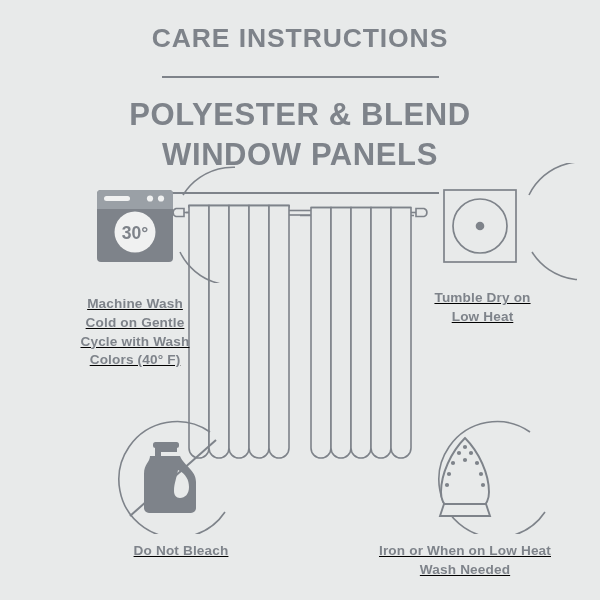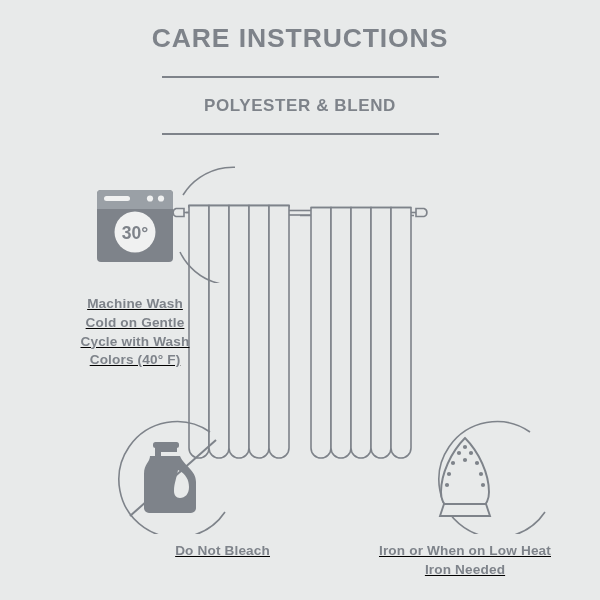--- a/index.html
+++ b/index.html
@@ -39,21 +39,21 @@
   }
   .divider {
     width: 277px;
     height: 2px;
     background: #7e838a;
     margin: 0 auto;
   }
   .divider.top { margin-top: 23px; }
   .divider.bottom { margin-top: 16px; }
   .title-sub {
-    font-size: 17px;
+    font-size: 31px;
     font-weight: bold;
     letter-spacing: 0.6px;
     color: #7e838a;
     line-height: 1.30;
     margin-top: 17px;
   }
 
   
   .curtain-art {
     position: absolute;
@@ -85,35 +85,36 @@
     position: relative;
     height: 120px;
   }
   .block-wash  .badge-row { width: 200px; }
   .block-dry   .badge-row { width: 195px; }
   .block-bleach .badge-row { width: 178px; height: 122px; }
   .block-iron  .badge-row { width: 250px; height: 122px; }
 
   .cap-wash   { margin-top: 12px; }
   .cap-dry    { margin-top: 6px; margin-left: 6px; }
-  .cap-bleach { margin-top: 8px; text-align: right; }
+  .cap-bleach { margin-top: 8px; }
   .cap-iron   { margin-top: 8px; }
 
   svg { display: block; }
 </style>
 </head>
 <body>
 
 <div class="page">
 
   <div class="header">
     <div class="title-main">CARE INSTRUCTIONS</div>
     <div class="divider top"></div>
     <div class="title-sub">
       <div>POLYESTER &amp; BLEND</div>
+      <div>WINDOW PANELS</div>
     </div>
     <div class="divider bottom"></div>
   </div>
 
   <div class="curtain-art">
     <svg width="600" height="600" viewBox="0 0 600 600" fill="none">
       <g stroke="#7e838a" stroke-width="1.6" fill="#e8eaea">
 
         <line x1="186" y1="212.5" x2="300" y2="212.5" stroke-width="1.6"></line>
         <line x1="300" y1="215.5" x2="414" y2="215.5" stroke-width="1.6"></line>
@@ -169,20 +170,37 @@
       </svg>
     </div>
     <div class="icon-caption cap-wash">
       <div>Machine Wash</div>
       <div>Cold on Gentle</div>
       <div>Cycle with Wash</div>
       <div>Colors (40° F)</div>
     </div>
   </div>
 
+  <div class="icon-block block-dry">
+    <div class="badge-row">
+      <svg width="195" height="120" viewBox="0 0 195 120">
+
+        <path d="M 48 32 A 59 59 0 1 0 45 89" fill="none" stroke="#7e838a" stroke-width="1.6" transform="translate(195,0) scale(-1,1)"></path>
+        <g fill="none" stroke="#7e838a" stroke-width="1.7">
+          <rect x="62" y="27" width="72" height="72"></rect>
+          <circle cx="98" cy="63" r="27"></circle>
+        </g>
+        <circle cx="98" cy="63" r="4.3" fill="#7e838a"></circle>
+      </svg>
+    </div>
+    <div class="icon-caption cap-dry">
+      <div>Tumble Dry on</div>
+      <div>Low Heat</div>
+    </div>
+  </div>
 
   <div class="icon-block block-bleach">
     <div class="badge-row">
       <svg width="178" height="122" viewBox="0 0 178 122">
 
         <path d="M 118 20 A 58 58 0 1 0 133 100" fill="none" stroke="#7e838a" stroke-width="1.6"></path>
         <g>
 
           <path d="M63 34 h22 v6 h-16 v10 h-6 z" fill="#7e838a"></path>
           <rect x="61" y="30" width="26" height="6" rx="2.5" fill="#7e838a"></rect>
@@ -223,17 +241,17 @@
             <circle cx="143" cy="73" r="2.1"></circle>
 
             <circle cx="125" cy="35" r="2.1"></circle>
             <circle cx="125" cy="48" r="2.1"></circle>
           </g>
         </g>
       </svg>
     </div>
     <div class="icon-caption cap-iron">
       <div>Iron or When on Low Heat</div>
-      <div>Iron Needed</div>
+      <div>Wash Needed</div>
     </div>
   </div>
 
 </div>
 
 </body></html>

